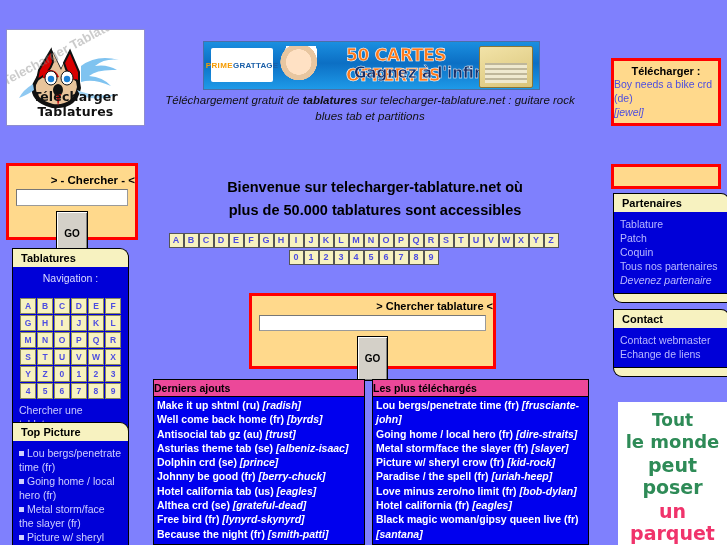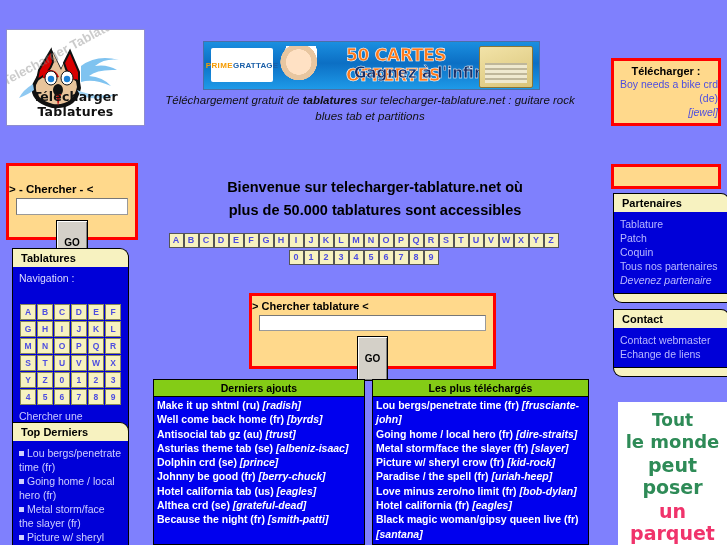--- a/index.html
+++ b/index.html
@@ -109,25 +109,25 @@
   }
   .tagline b { font-style: italic; font-weight: bold; }
 
   
   .redbox {
     background: #ffd98c;
     border: 3px solid #ff0000;
     box-sizing: border-box;
   }
   .box-title {
-    text-align: left;
+    text-align: right;
     font-weight: bold;
     font-size: 11.5px;
     color: #000;
-    padding: 17px 0 3px;
+    padding: 8px 0 3px;
   }
   .txtinput {
     display: block;
     box-sizing: border-box;
     background: #ffffff;
     border: 1px solid #9a9a9a;
     border-top-color:#777;
     border-left-color:#777;
     height: 17px;
     font-size: 11px;
@@ -150,21 +150,21 @@
   }
 
   
   .dlbox {
     position: absolute;
     left: 611px; top: 58px;
     width: 110px; height: 68px;
     padding-top: 4px;
   }
   .dl-title { font-size:11px; font-weight:bold; text-align:center; color:#000; }
-  .dl-line  { font-size:10.5px; text-align:right; color:#4d4de0; line-height:14px; }
+  .dl-line  { font-size:10.5px; text-align:left; color:#4d4de0; line-height:14px; }
   .dl-line.it { font-style: italic; }
 
   
   .left-search {
     position: absolute;
     left: 6px; top: 163px;
     width: 132px; height: 77px;
   }
   .left-search .txtinput { width: 112px; }
 
@@ -200,21 +200,22 @@
     display:block;
     color: #b9b9ff;
     font-size: 10.5px;
     line-height: 14px;
     text-decoration: none;
   }
   .panel-link.it { font-style: italic; }
   .nav-label {
     color: #dcdcff;
     font-size: 10.5px;
-    padding-bottom: 19px;
+    text-align: center;
+    padding-bottom: 13px;
   }
   .nav-grid {
     margin: 0 auto;
     border-collapse: separate;
     border-spacing: 1px;
   }
   .nav-grid td {
     background: #f7f2c0;
     border: 1px solid #8a8a5a;
     width: 13px; height: 12px;
@@ -287,23 +288,22 @@
     width: 247px; height: 76px;
   }
   .center-search .txtinput { width: 227px; height: 16px; }
   .center-search .box-title { font-size: 11px; padding-top: 4px; }
 
   
   .tbl { position: absolute; top: 379px; }
   .tbl.left  { left: 153px;  width: 212px; }
   .tbl.right { left: 372px;  width: 217px; }
   .tbl-head {
-    background: #84cc16;
+    background: #ec4899;
     border: 1px solid #000;
-    text-align: center;
     font-size: 10.5px;
     font-weight: bold;
     color: #000;
     padding: 2px 0;
     box-sizing: border-box;
   }
   .tbl-body {
     background: #0000ee;
     border: 1px solid #000;
     border-top: none;
@@ -446,21 +446,21 @@
           <td>9</td>
         </tr>
       </tbody>
         </table>
       <a class="chercher-link">Chercher une tablature</a>
     </div>
     <div class="panel-foot"></div>
   </div>
 
   <div class="panel" style="left:12px; top:422px;">
-    <div class="panel-head">Top Derniers</div>
+    <div class="panel-head">Top Picture</div>
     <div class="panel-body" style="height:119px; overflow:hidden;">
       <a class="top-dl-item"><span class="bullet"></span><span>Lou bergs/penetrate time (fr)</span></a>
       <a class="top-dl-item"><span class="bullet"></span><span>Going home / local hero (fr)</span></a>
       <a class="top-dl-item"><span class="bullet"></span><span>Metal storm/face the slayer (fr)</span></a>
       <a class="top-dl-item"><span class="bullet"></span><span>Picture w/ sheryl</span></a>
     </div>
   </div>
 
   <div class="welcome">
     <div>Bienvenue sur telecharger-tablature.net où</div>
@@ -480,20 +480,21 @@
     <div class="tbl-head">Derniers ajouts</div>
     <div class="tbl-body" id="derniers-body">
         <a class="tbl-row"><span>Make it up shtml (ru) </span><i>[radish]</i></a>
         <a class="tbl-row"><span>Well come back home (fr) </span><i>[byrds]</i></a>
         <a class="tbl-row"><span>Antisocial tab gz (au) </span><i>[trust]</i></a>
         <a class="tbl-row"><span>Asturias theme tab (se) </span><i>[albeniz-isaac]</i></a>
         <a class="tbl-row"><span>Dolphin crd (se) </span><i>[prince]</i></a>
         <a class="tbl-row"><span>Johnny be good (fr) </span><i>[berry-chuck]</i></a>
         <a class="tbl-row"><span>Hotel california tab (us) </span><i>[eagles]</i></a>
         <a class="tbl-row"><span>Althea crd (se) </span><i>[grateful-dead]</i></a>
+        <a class="tbl-row"><span>Free bird (fr) </span><i>[lynyrd-skynyrd]</i></a>
         <a class="tbl-row"><span>Because the night (fr) </span><i>[smith-patti]</i></a>
       </div>
   </div>
 
   <div class="tbl right">
     <div class="tbl-head">Les plus téléchargés</div>
     <div class="tbl-body" id="plus-body">
         <a class="tbl-row"><span>Lou bergs/penetrate time (fr) </span><i>[frusciante-john]</i></a>
         <a class="tbl-row"><span>Going home / local hero (fr) </span><i>[dire-straits]</i></a>
         <a class="tbl-row"><span>Metal storm/face the slayer (fr) </span><i>[slayer]</i></a>

